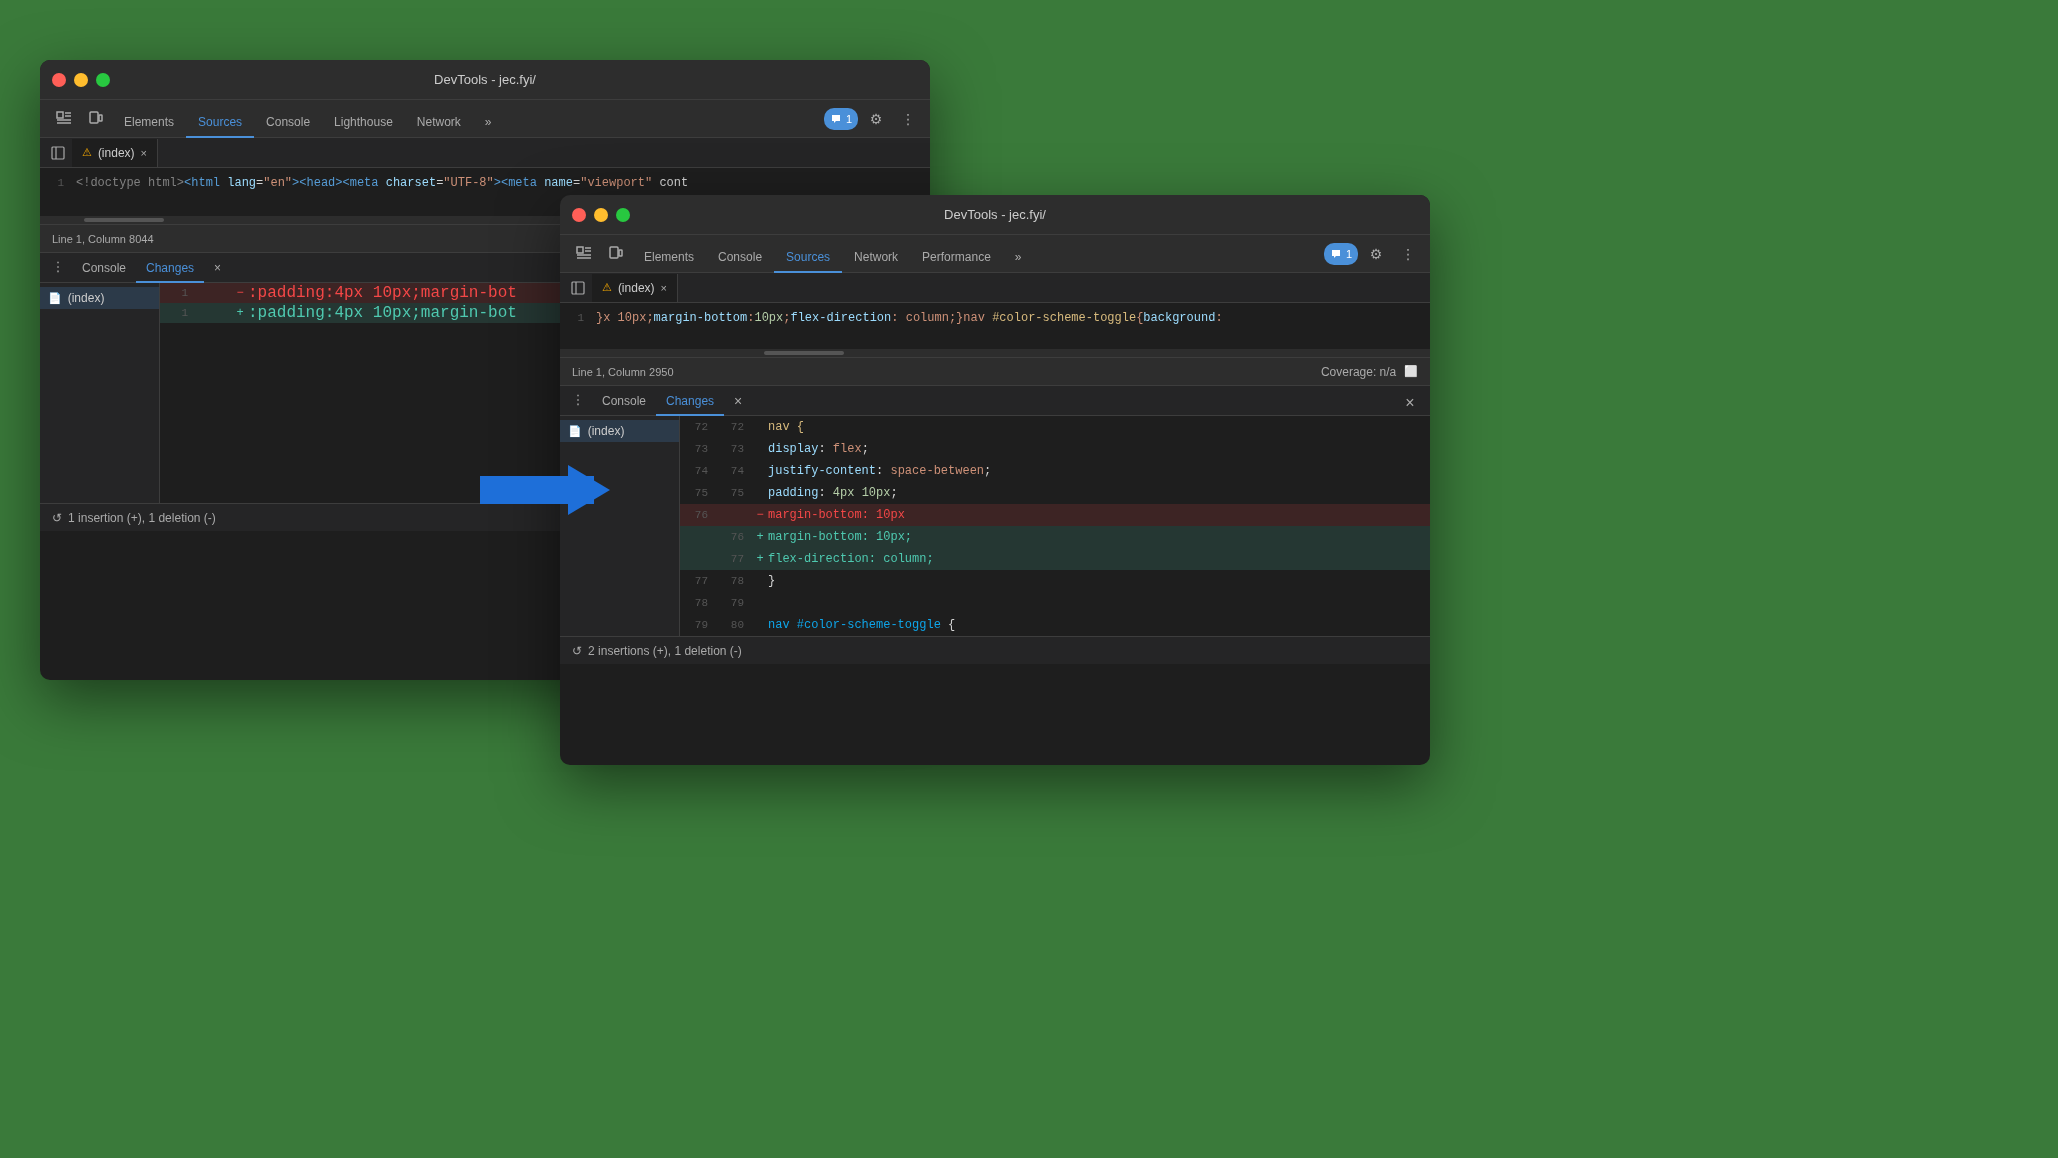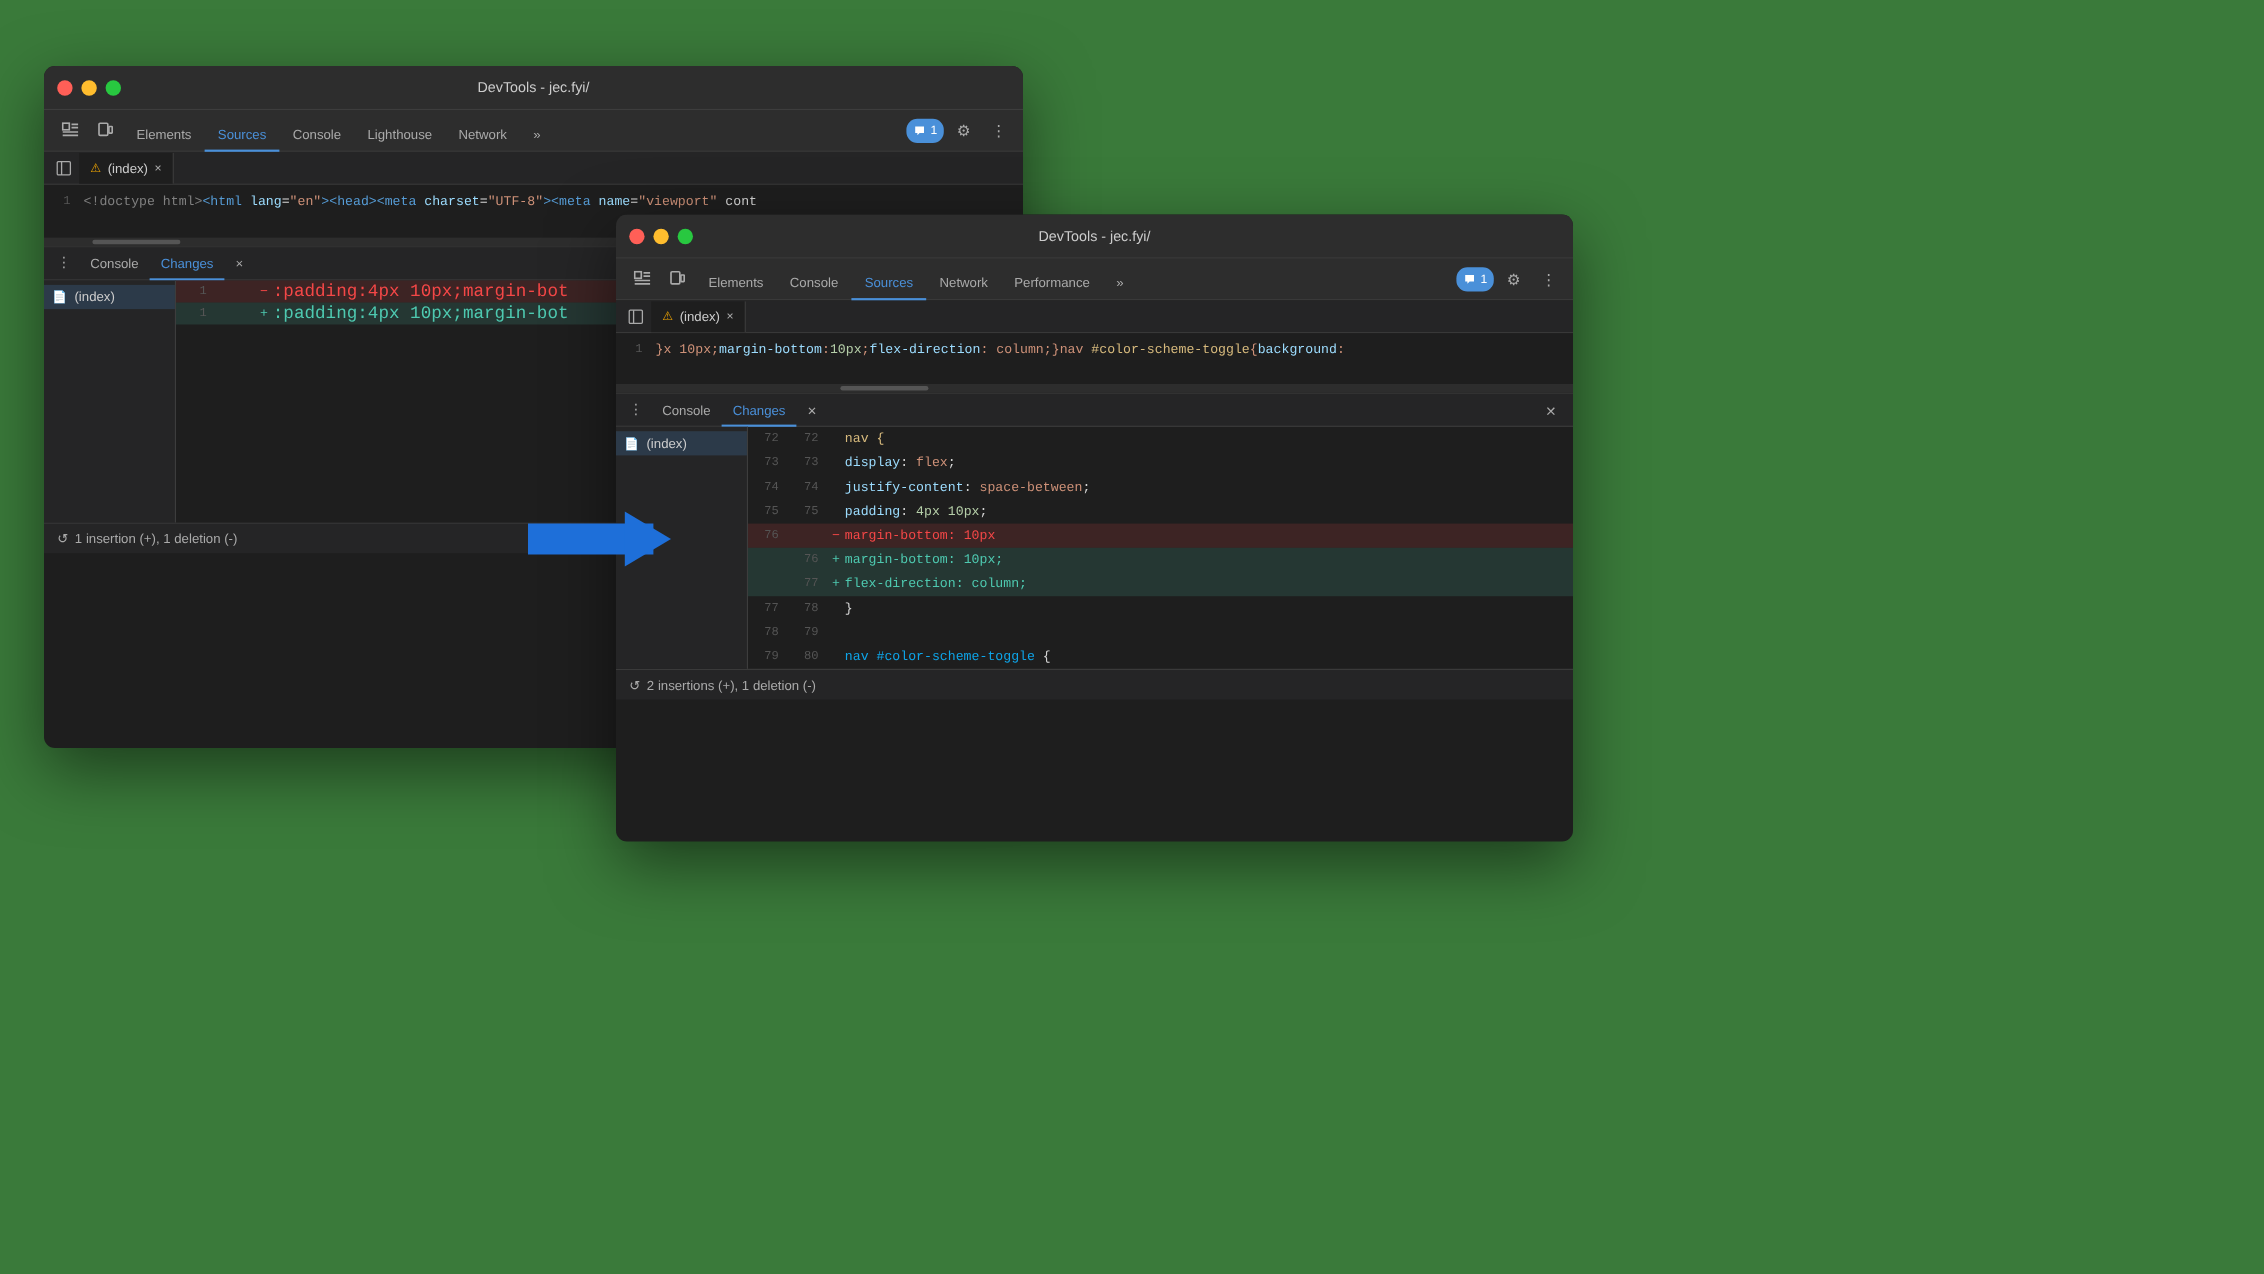--- a/index.html
+++ b/index.html
@@ -502,20 +502,23 @@
       <span class="code-content">
         <span class="html-doctype">&lt;!doctype html&gt;</span><span class="html-tag">&lt;html</span> <span class="html-attr">lang</span>=<span class="html-string">"en"</span><span class="html-tag">&gt;&lt;head&gt;&lt;meta</span> <span class="html-attr">charset</span>=<span class="html-string">"UTF-8"</span><span class="html-tag">&gt;&lt;meta</span> <span class="html-attr">name</span>=<span class="html-string">"viewport"</span> cont
       </span>
     </div>
   </div>
 
   <div class="scrollbar-container">
     <div class="scrollbar-thumb"></div>
   </div>
 
+  <div class="status-bar">
+    <span>Line 1, Column 8044</span>
+  </div>
 
   <div class="bottom-drawer">
     <div class="drawer-tabs">
       <div class="drawer-icon-btn">⋮</div>
       <div class="drawer-tab">
         <span>Console</span>
       </div>
       <div class="drawer-tab active">
         <span>Changes</span>
       </div>
@@ -640,20 +643,25 @@
       <span class="code-content" style="color:#ce9178;">
         }x 10px;<span style="color:#9cdcfe;">margin-bottom</span>:<span style="color:#b5cea8;">10px</span>;<span style="color:#9cdcfe;">flex-direction</span>: <span style="color:#ce9178;">column</span>;}nav <span style="color:#d7ba7d;">#color-scheme-toggle</span>{<span style="color:#9cdcfe;">background</span>:
       </span>
     </div>
   </div>
 
   <div class="scrollbar-container">
     <div class="scrollbar-thumb" style="margin-left: 200px;"></div>
   </div>
 
+  <div class="status-bar">
+    <span>Line 1, Column 2950</span>
+    <span class="coverage-text">Coverage: n/a</span>
+    <span class="icon-coverage">⬜</span>
+  </div>
 
   <div class="bottom-drawer">
     <div class="drawer-tabs">
       <div class="drawer-icon-btn">⋮</div>
       <div class="drawer-tab">
         <span>Console</span>
       </div>
       <div class="drawer-tab active">
         <span>Changes</span>
       </div>

